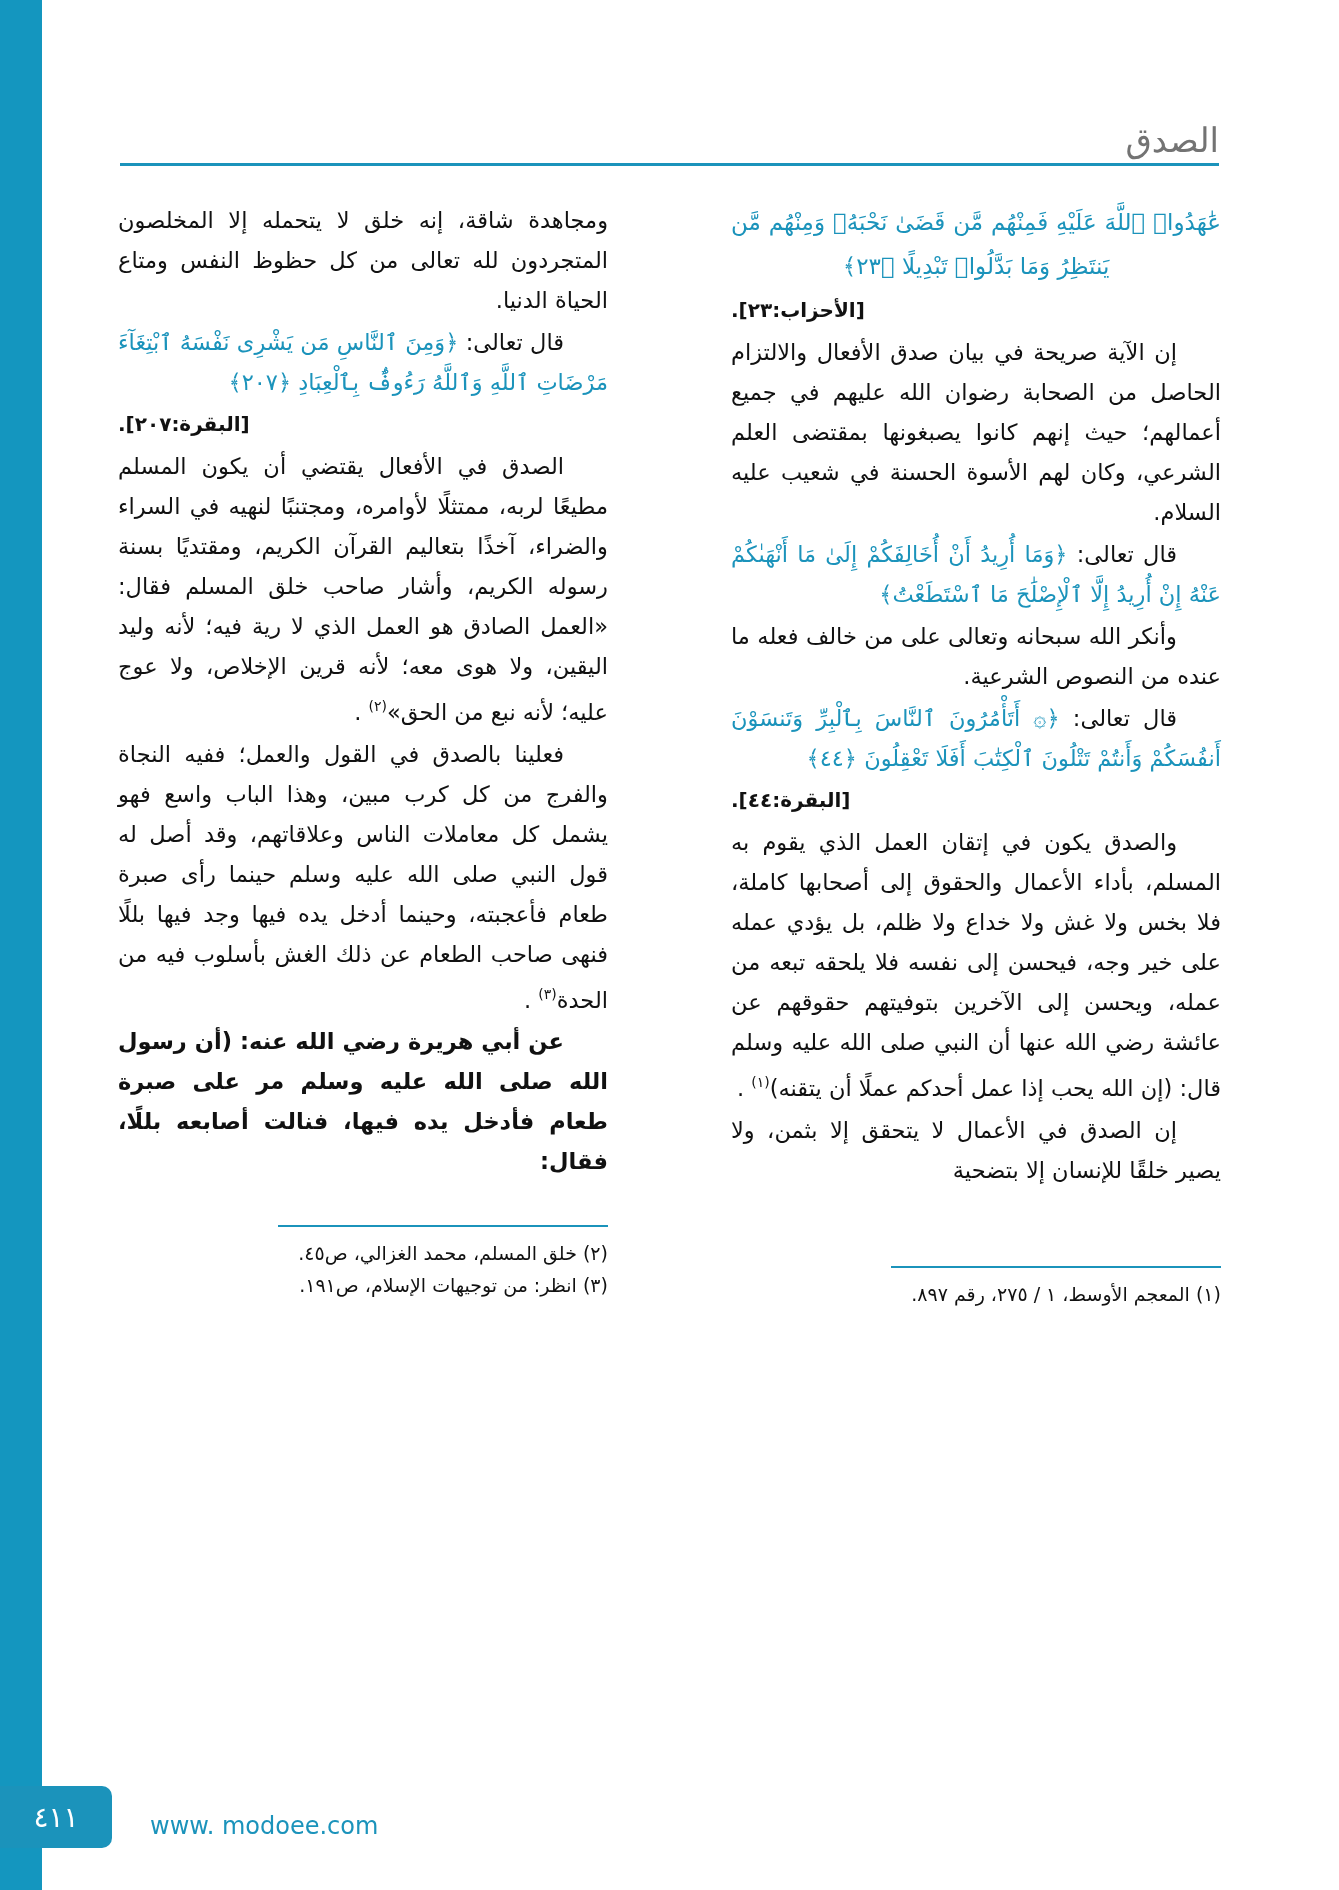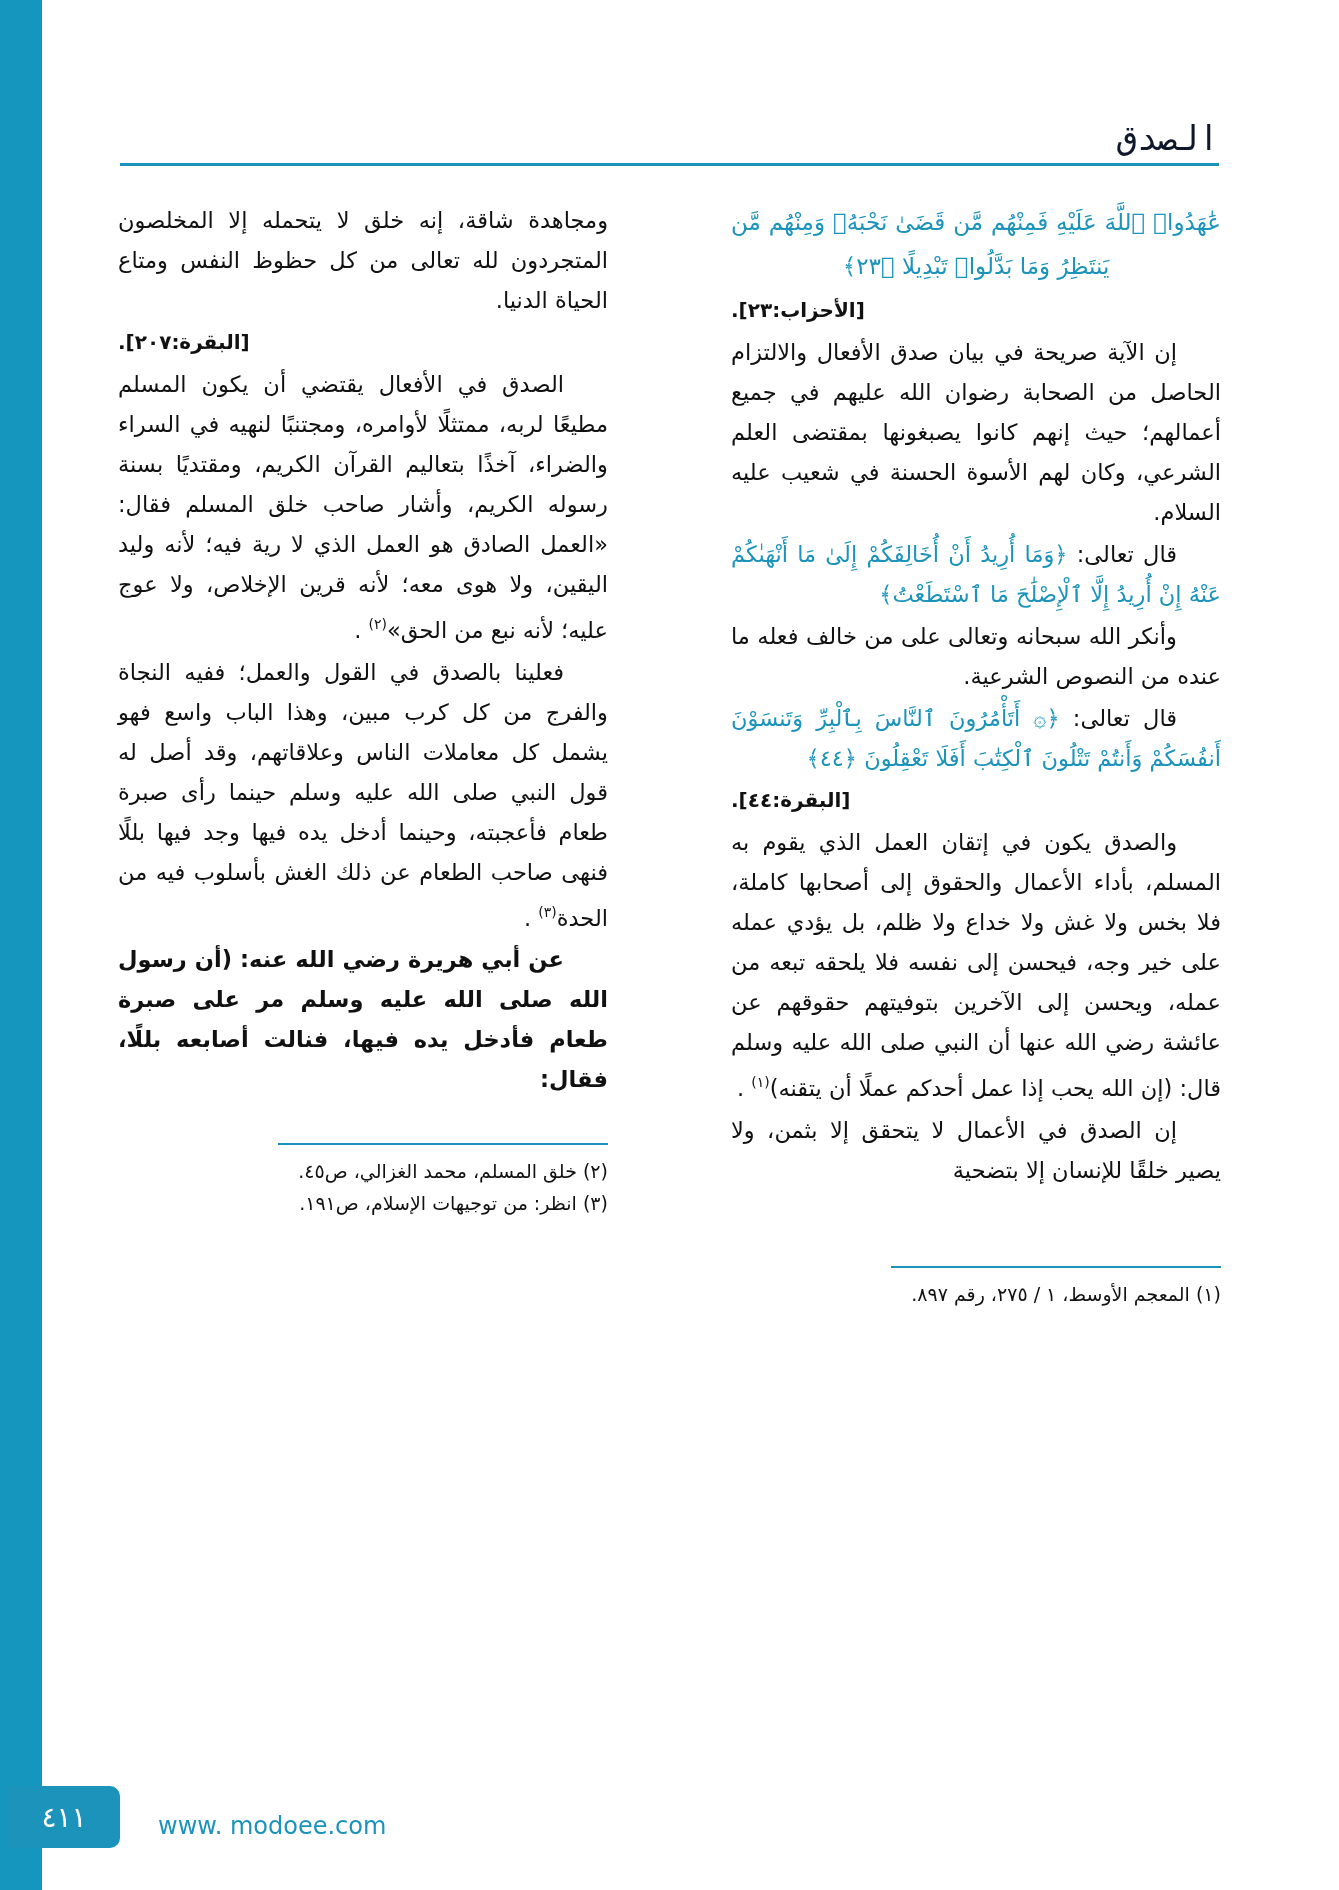--- a/index.html
+++ b/index.html
@@ -54,22 +54,22 @@
     left: 0;
     bottom: 0;
     height: 3px;
     background: #1b93bb;
   }
   .header-title {
     position: absolute;
     right: 0;
     bottom: 8px;
     font-size: 34px;
-    color: #0f172a;
-    font-family: Liberation Mono, monospace;
+    color: #737373;
+    font-family: Liberation Serif, serif;
     letter-spacing: 0px;
     line-height: 1;
   }
 
   
   .columns {
     position: absolute;
     top: 200px;
     right: 118px;
     left: 118px;
@@ -134,21 +134,21 @@
     line-height: 32px;
     color: #111111;
     text-align: right;
     margin: 0;
     font-family: "DejaVu Sans", "Liberation Sans", sans-serif;
   }
 
   
   .footer {
     position: absolute;
-    left: 8px;
+    left: 0;
     bottom: 0;
     width: 1081px;
     height: 120px;
     text-decoration: underline;
   }
   .page-number-box {
     position: absolute;
     left: 0;
     bottom: 42px;
     width: 112px;
@@ -213,20 +213,21 @@
       <div class="footnotes" style="bottom:-118px;">
         <div class="fn-rule"></div>
         <p class="fn-line">(١)  المعجم الأوسط، ١ / ٢٧٥، رقم ٨٩٧.</p>
       </div>
     </div>
 
     <div class="col col-left">
 
       <p>ومجاهدة شاقة، إنه خلق لا يتحمله إلا المخلصون المتجردون لله تعالى من كل حظوظ النفس ومتاع الحياة الدنيا.</p>
 
+      <p class="indent"><span>قال  تعالى:</span> <span class="quran-inline">﴿وَمِنَ ٱلنَّاسِ مَن يَشْرِى نَفْسَهُ ٱبْتِغَآءَ مَرْضَاتِ ٱللَّهِ وَٱللَّهُ رَءُوفٌۢ بِٱلْعِبَادِ ﴿٢٠٧﴾</span></p>
 
       <p class="ref left-last">[البقرة:٢٠٧].</p>
 
       <p class="indent"><span>الصدق في الأفعال يقتضي أن يكون المسلم مطيعًا لربه، ممتثلًا لأوامره، ومجتنبًا لنهيه في السراء والضراء، آخذًا بتعاليم القرآن الكريم، ومقتديًا بسنة رسوله الكريم، وأشار صاحب خلق المسلم فقال: «العمل الصادق هو العمل الذي لا رية فيه؛ لأنه وليد اليقين، ولا هوى معه؛ لأنه قرين الإخلاص، ولا عوج عليه؛ لأنه نبع من الحق»</span><span class="sup">(٢)</span> .</p>
 
       <p class="indent"><span>فعلينا بالصدق في القول والعمل؛ ففيه النجاة والفرج من كل كرب مبين، وهذا الباب واسع فهو يشمل كل معاملات الناس وعلاقاتهم، وقد أصل له قول النبي صلى الله عليه وسلم حينما رأى صبرة طعام فأعجبته، وحينما أدخل يده فيها وجد فيها بللًا فنهى صاحب الطعام عن ذلك الغش بأسلوب فيه من الحدة</span><span class="sup">(٣)</span> .</p>
 
       <p class="indent bold">عن أبي هريرة رضي الله عنه: (أن رسول الله صلى الله عليه وسلم مر على صبرة طعام فأدخل يده فيها، فنالت أصابعه بللًا، فقال:</p>
 
       <div class="footnotes" style="bottom:-118px;">

